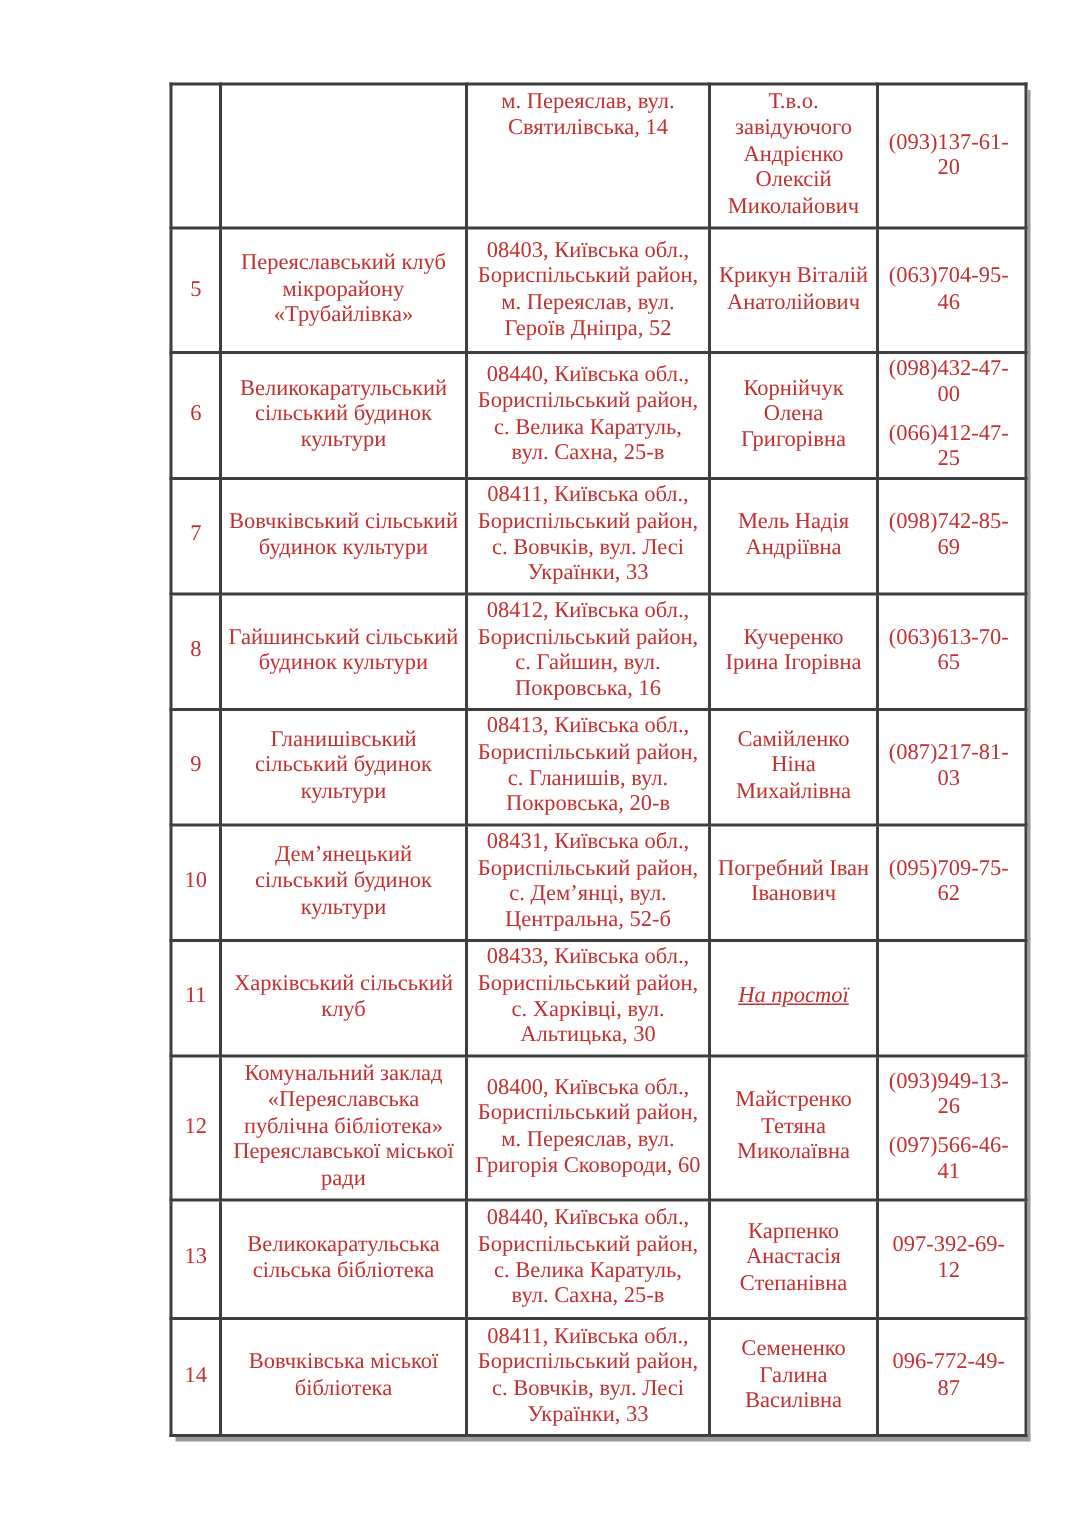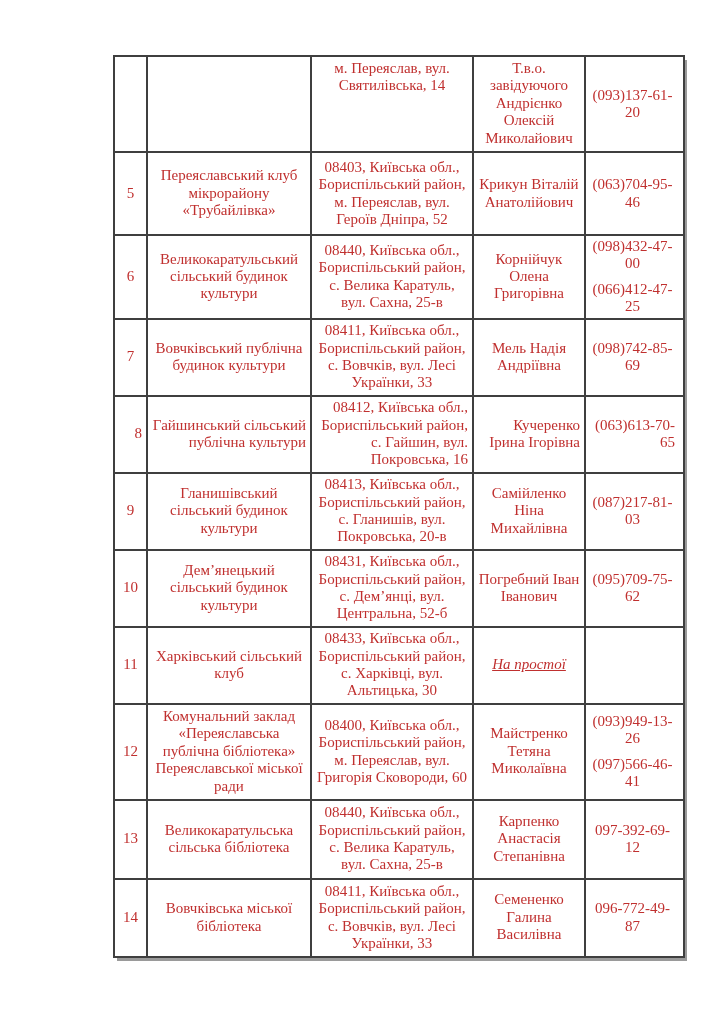--- a/index.html
+++ b/index.html
@@ -38,21 +38,21 @@
   col.c-name    { width: 164px; }
   col.c-address { width: 162px; }
   col.c-contact { width: 112px; }
   col.c-phone   { width: 99px; }
 
   
   tbody tr:nth-child(1)  td { height: 89px; }
   tbody tr:nth-child(2)  td { height: 77px; }
   tbody tr:nth-child(3)  td { height: 76px; }
   tbody tr:nth-child(4)  td { height: 71px; }
-  tbody tr:nth-child(5)  td { height: 71px; text-align: right; }
+  tbody tr:nth-child(5)  td { height: 71px; }
   tbody tr:nth-child(6)  td { height: 71px; }
   tbody tr:nth-child(7)  td { height: 71px; }
   tbody tr:nth-child(8)  td { height: 71px; margin-left: 24px; }
   tbody tr:nth-child(9)  td { height: 90px; }
   tbody tr:nth-child(10) td { height: 73px; }
   tbody tr:nth-child(11) td { height: 72px; }
 
   tr.continuation td.cell-address,
   tr.continuation td.cell-contact { vertical-align: top; padding-top: 3px; }
 
@@ -103,30 +103,30 @@
           <td class="cell-name">Великокаратульський сільський будинок культури</td>
           <td class="cell-address">08440, Київська обл., Бориспільський район, с. Велика Каратуль, вул. Сахна, 25-в</td>
           <td class="cell-contact">Корнійчук Олена Григорівна</td>
           <td class="cell-phone">
             <div class="phone-entry">(098)432-47-00</div>
             <div class="phone-entry">(066)412-47-25</div>
           </td>
         </tr>
         <tr>
           <td class="cell-num">7</td>
-          <td class="cell-name">Вовчківський публічна будинок культури</td>
+          <td class="cell-name">Вовчківський сільський будинок культури</td>
           <td class="cell-address">08411, Київська обл., Бориспільський район, с. Вовчків, вул. Лесі Українки, 33</td>
           <td class="cell-contact">Мель Надія Андріївна</td>
           <td class="cell-phone">
             <div class="phone-entry">(098)742-85-69</div>
           </td>
         </tr>
         <tr>
           <td class="cell-num">8</td>
-          <td class="cell-name">Гайшинський сільський публічна культури</td>
+          <td class="cell-name">Гайшинський сільський будинок культури</td>
           <td class="cell-address">08412, Київська обл., Бориспільський район, с. Гайшин, вул. Покровська, 16</td>
           <td class="cell-contact">Кучеренко Ірина Ігорівна</td>
           <td class="cell-phone">
             <div class="phone-entry">(063)613-70-65</div>
           </td>
         </tr>
         <tr>
           <td class="cell-num">9</td>
           <td class="cell-name">Гланишівський сільський будинок культури</td>
           <td class="cell-address">08413, Київська обл., Бориспільський район, с. Гланишів, вул. Покровська, 20-в</td>

